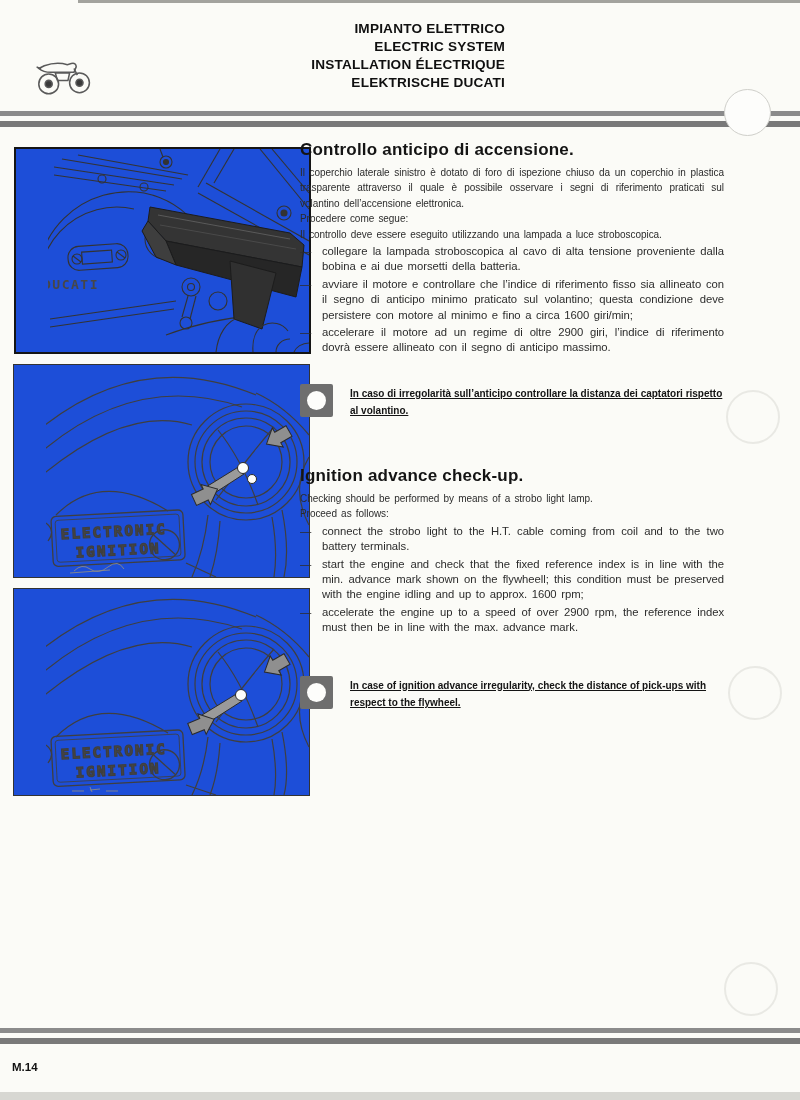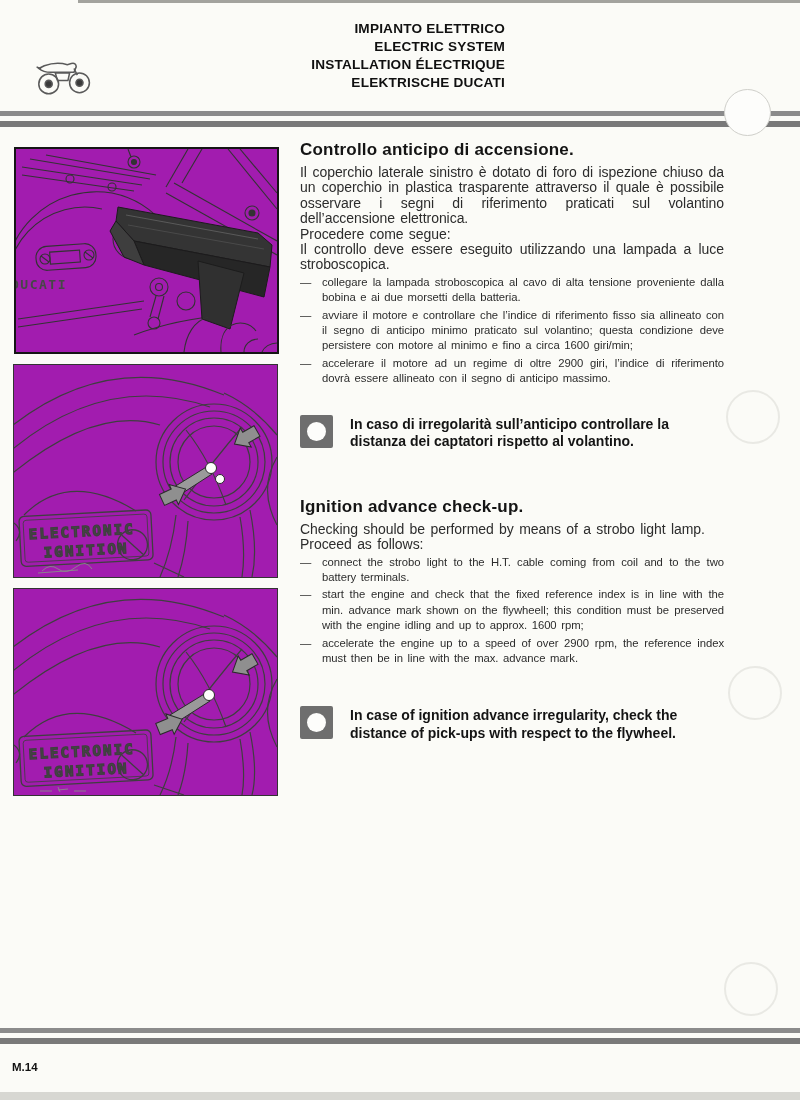--- a/index.html
+++ b/index.html
@@ -24,42 +24,42 @@
 
   
   .punch { position:absolute; border-radius:50%; }
   .punch-top { left:724px; top:89px; width:45px; height:45px; background:#fdfdfb; border:1px solid #cfcfca; z-index:5; }
   .punch-faint { width:50px; height:50px; border:2px solid #e9e9e4; background:transparent; }
   .pf1 { left:726px; top:390px; }
   .pf2 { left:728px; top:666px; }
   .pf3 { left:724px; top:962px; }
 
   
-  .fig { position:absolute; margin:0; background:#a21caf; overflow:hidden; }
+  .fig { position:absolute; margin:0; background:#1d4ed8; overflow:hidden;padding-left:32px; }
   .fig svg { display:block; }
   .fig1 { left:14px; top:147px; width:261px; height:203px; border:2px solid #151515; }
   .fig2 { left:13px; top:364px; width:263px; height:212px; border:1.5px solid #333; }
   .fig3 { left:13px; top:588px; width:263px; height:206px; border:1.5px solid #333; }
   .plate-text { font-family:"DejaVu Sans Mono", monospace; font-weight:bold; fill:#474747; }
 
   
   .col { position:absolute; left:300px; top:140px; width:424px; color:#2c2c2c; }
   .col h2 { font-size:17px; font-weight:bold; margin:0 0 5px 0; color:#141414; letter-spacing:0.2px; }
-  .col p.body { font-size:14px; line-height:15.4px; margin:0; text-align:justify;
+  .col p.body { font-size:10px; line-height:15.4px; margin:0; text-align:justify;
                 letter-spacing:-0.05px; word-spacing:1.5px; }
   .bullets { margin-top:2px; }
   .b { display:flex; margin-top:2px; }
   .dash { flex:0 0 22px; width:22px; font-size:11.3px; line-height:15.4px; }
   .bt { flex:1; font-size:11.3px; line-height:15.4px; text-align:justify; word-spacing:1.5px; letter-spacing:-0.05px; }
   .note { margin-top:28px; display:flex; gap:17px; }
   .note.en-note { margin-top:40px; }
   .note-icon { flex:0 0 33px; width:33px; height:33px; background:#6e6e6e; border-radius:2px; position:relative; }
   .note-icon::after { content:""; position:absolute; left:7px; top:7px; width:19px; height:19px;
                       background:#fdfdfb; border-radius:50%; }
-  .note-text { font-size:14px; font-weight:bold; line-height:17.5px; margin:1px 0 0 0; color:#141414; }
+  .note-text { font-size:10px; font-weight:bold; line-height:17.5px; margin:1px 0 0 0; color:#141414;text-decoration:underline; }
   .sec-en { margin-top:46px; }
 
   .footer { position:absolute; left:12px; top:1061px; font-size:11.5px; font-weight:bold; color:#111; }
 </style>
 </head>
 <body>
 
 <div>
 
   <div class="top-edge-line"></div>

